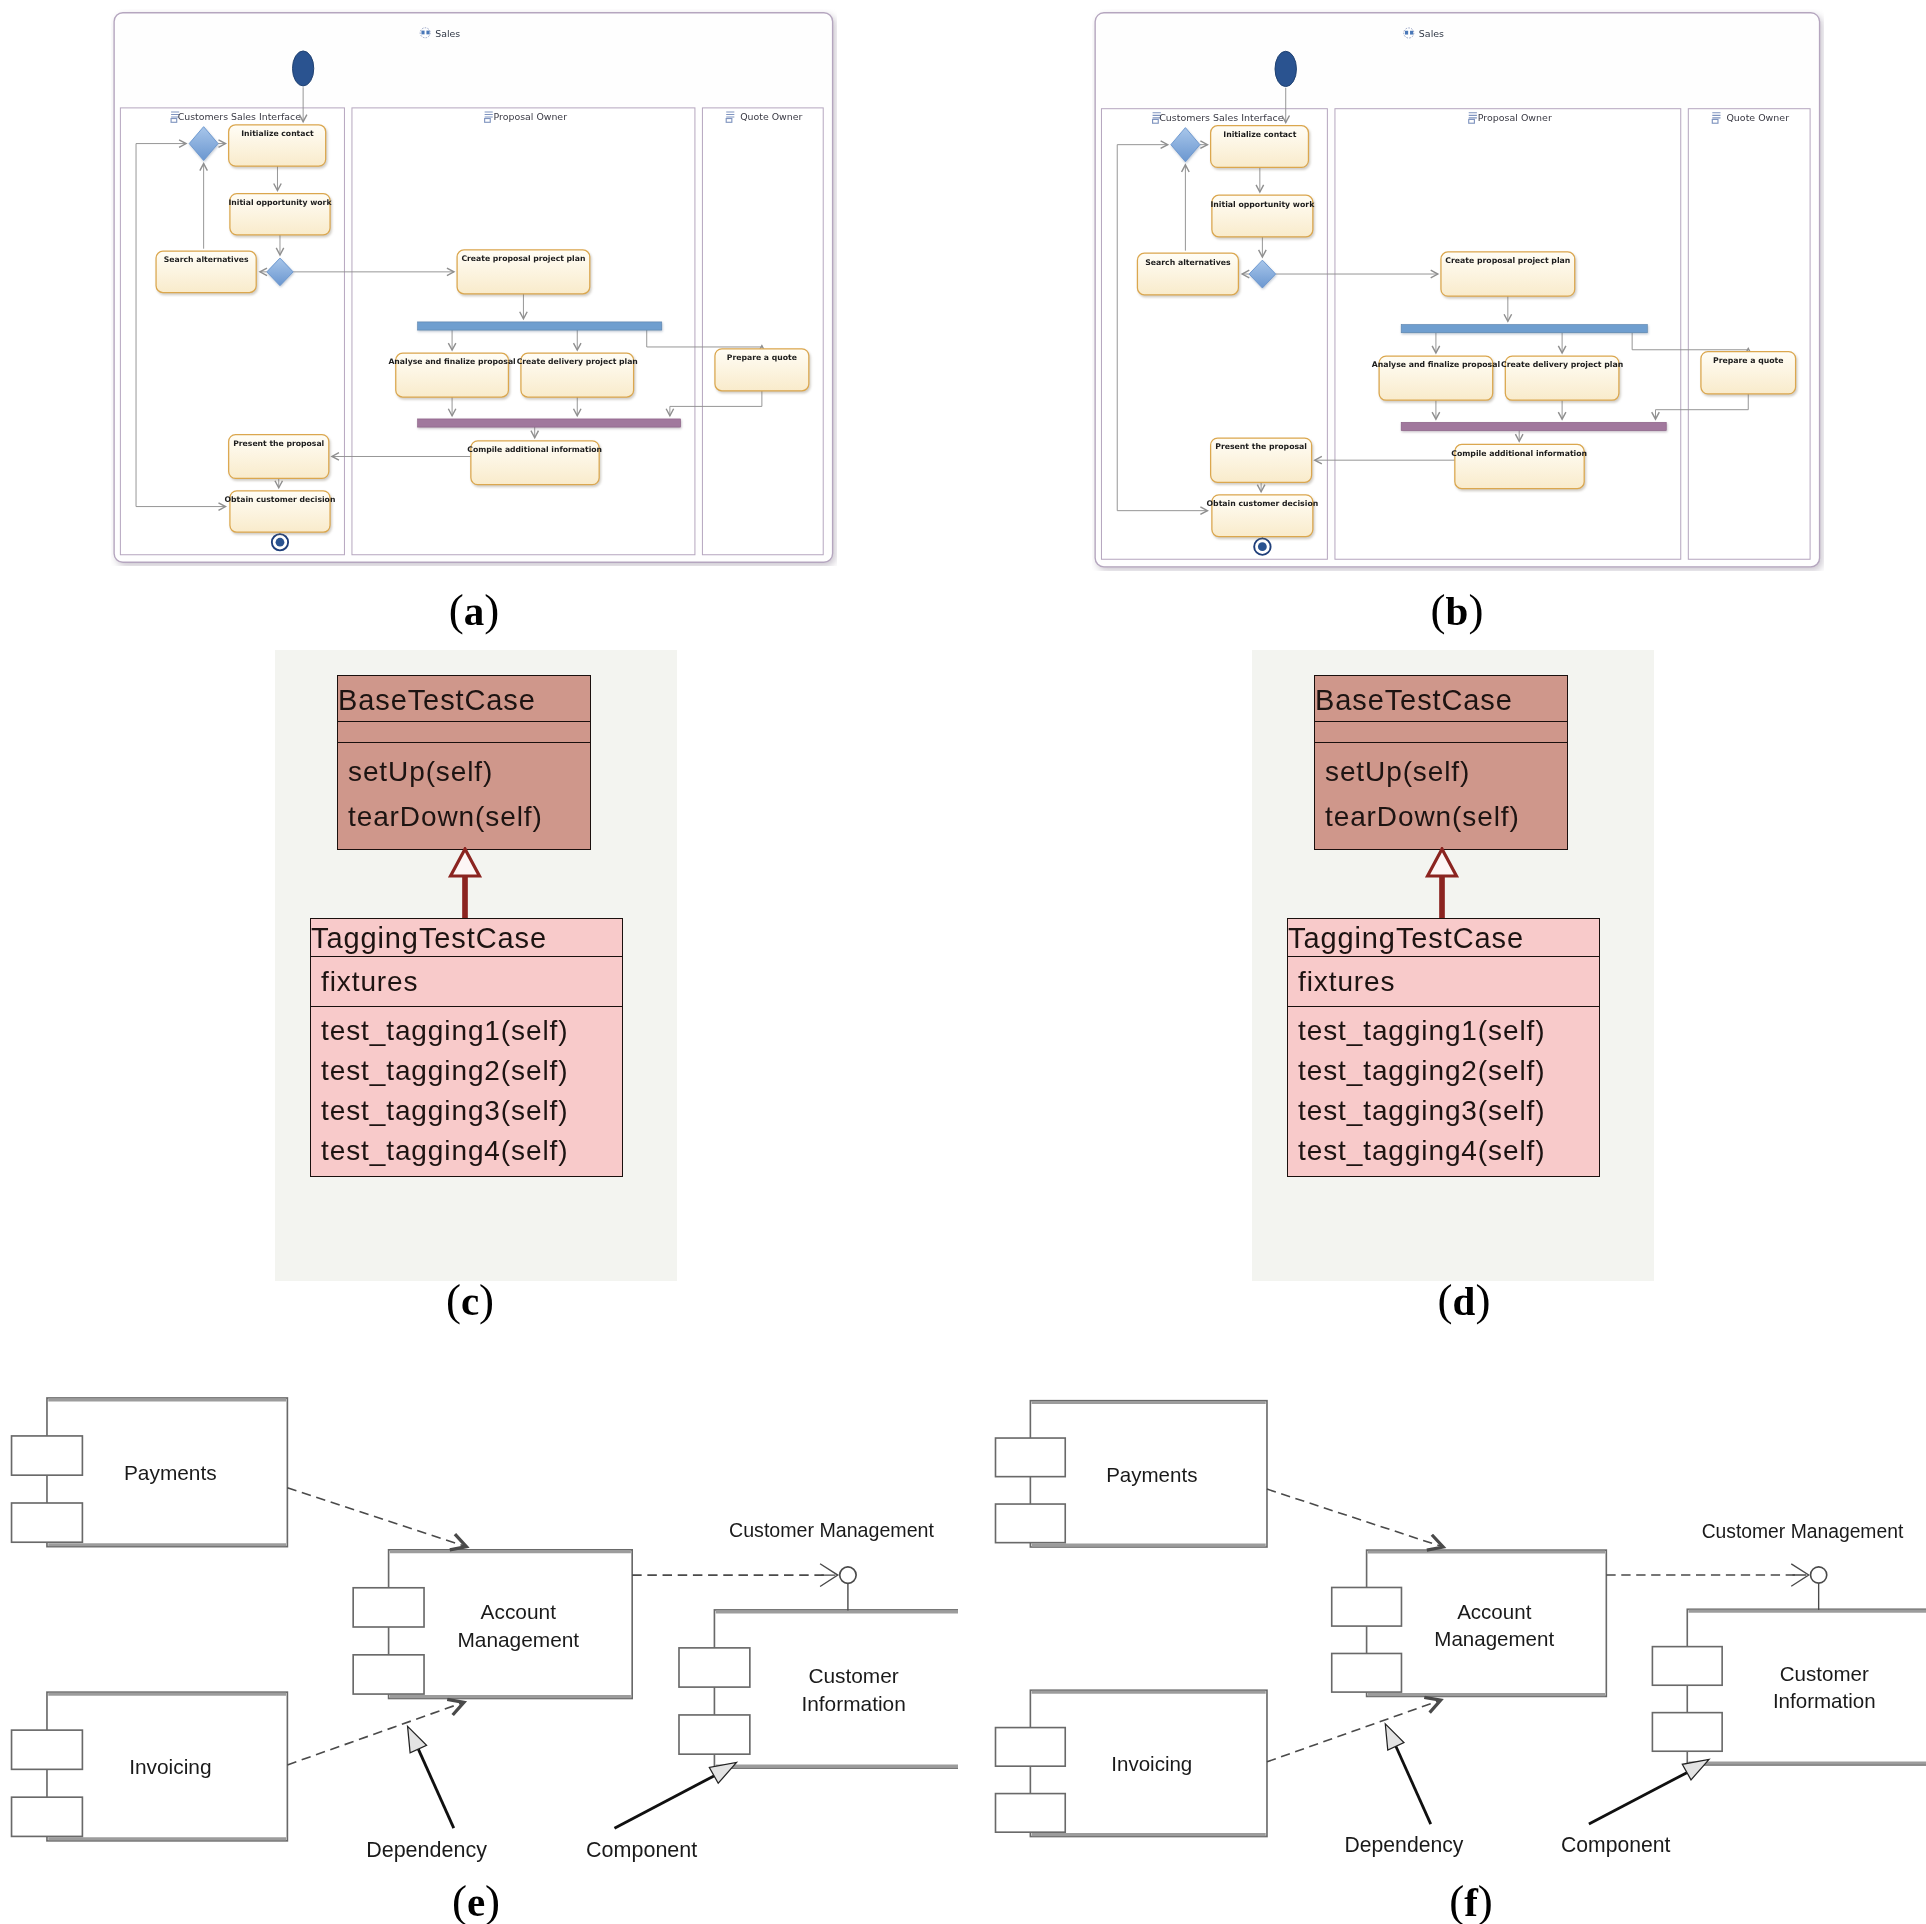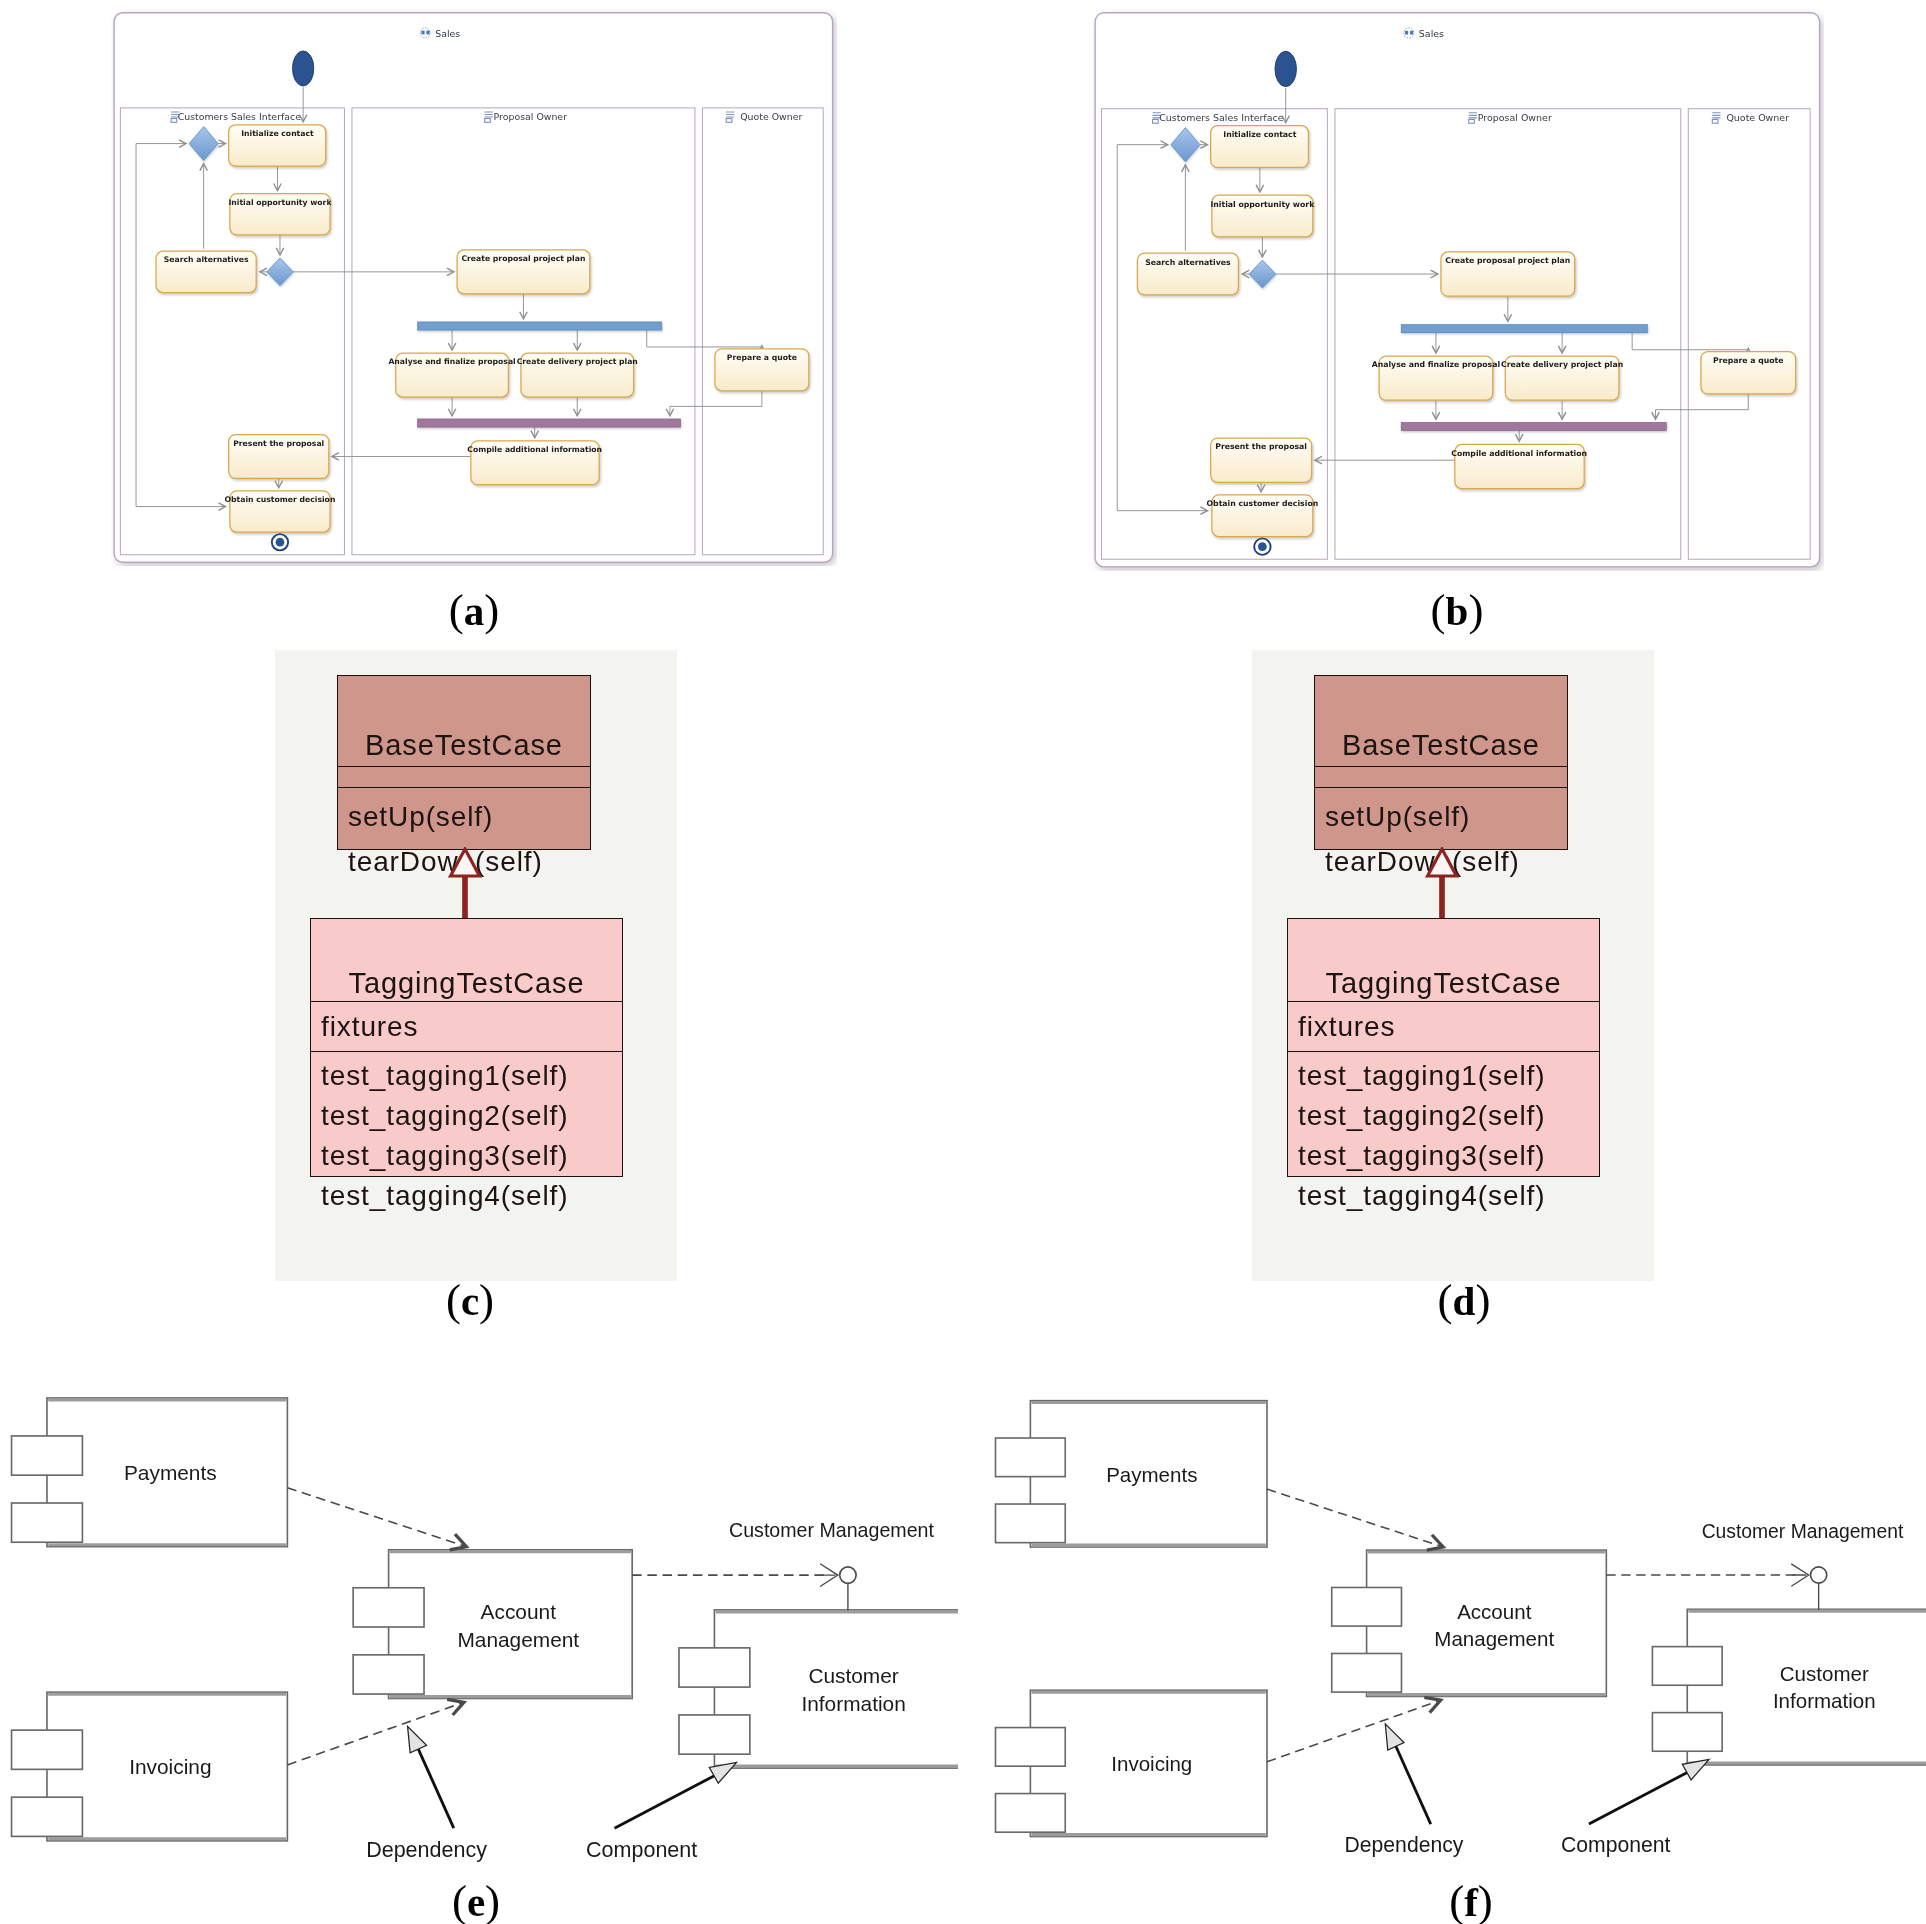--- a/index.html
+++ b/index.html
@@ -23,21 +23,21 @@
   .flow{stroke:#909090;stroke-width:1.5;fill:none;}
   .diamond{fill:url(#dg);stroke:#6b97d0;stroke-width:1.5;filter:drop-shadow(1px 2px 2px rgba(90,110,140,.4));}
   .barF{fill:#6f9ecf;stroke:#5c85ae;stroke-width:1;filter:drop-shadow(1px 2px 2px rgba(90,110,140,.4));}
   .barJ{fill:#a1789d;stroke:#8a5f85;stroke-width:1;filter:drop-shadow(1px 2px 2px rgba(110,90,110,.4));}
   .laneicon{stroke:#7f94bf;stroke-width:1.8;fill:none;}
   
   .cls-wrap{position:absolute;width:402px;height:631px;}
   .cls-backdrop{position:absolute;left:0;top:0;width:402px;height:631px;background:#f3f4f0;}
   .cls-box{position:absolute;border:1.9px solid #1a100e;color:#1d1412;
            font-family:"Liberation Sans",sans-serif;letter-spacing:0.9px;}
-  .cls-title{text-align:center;border-bottom:1.9px solid #1a100e;overflow:hidden;margin-top:45px;}
+  .cls-title{text-align:left;border-bottom:1.9px solid #1a100e;overflow:hidden;}
   .cls-attrs{border-bottom:1.9px solid #1a100e;padding-left:10px;overflow:hidden;}
   .cls-methods{padding-left:10px;overflow:hidden;}
   .cls-line{white-space:nowrap;}
   
   .cmp-box{fill:#ffffff;stroke:#696969;stroke-width:2.6;}
   .cmp-edge{stroke:#9c9c9c;stroke-width:5;}
   .cmp-tab{fill:#ffffff;stroke:#696969;stroke-width:2.6;}
   .cmp-label{font-size:33px;fill:#1a1a1a;font-family:"Liberation Sans",sans-serif;}
   .cmp-if-label{font-size:31px;fill:#1a1a1a;font-family:"Liberation Sans",sans-serif;}
   .cmp-dash{stroke:#4a4a4a;stroke-width:2.6;fill:none;stroke-dasharray:15 9;}

